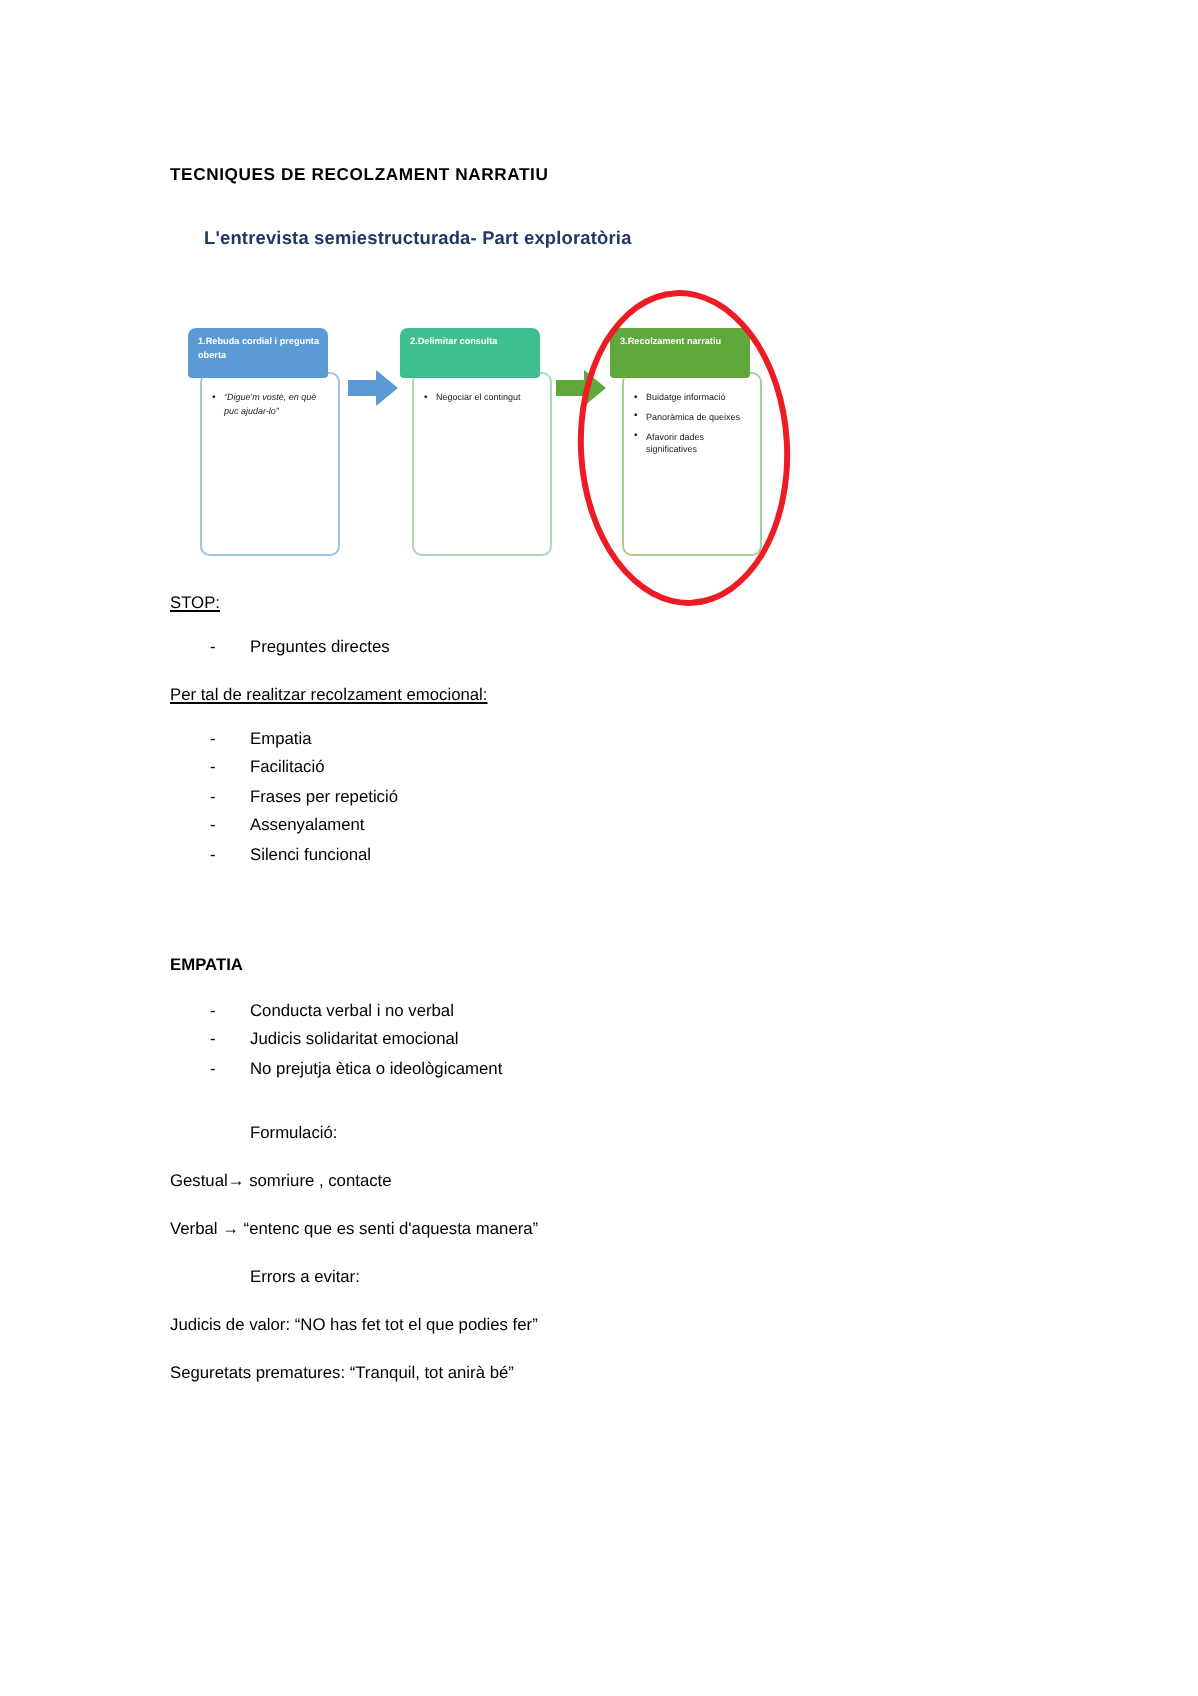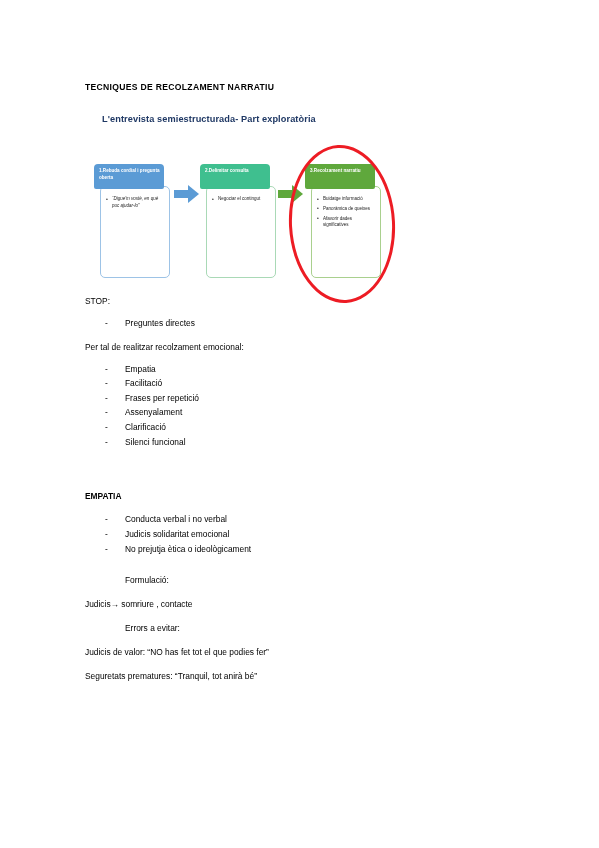--- a/index.html
+++ b/index.html
@@ -155,21 +155,21 @@
     z-index: 5;
     pointer-events: none;
   }
 
   
   .para {
     font-size: 8.4px;
     line-height: 1.55;
     margin: 0 0 11px 0;
   }
-  .para.tight { margin-bottom: 9px; }
+  .para.tight { margin-bottom: 9px; text-decoration: underline; }
   .para.indent { margin-left: 40px; }
   .spacer-sm { height: 8px; }
   .spacer-lg { height: 32px; }
 
   .dash-list {
     margin: 0 0 10px 0;
     padding: 0;
     list-style: none;
   }
   .dash-list li {
@@ -247,37 +247,37 @@
     <ul class="dash-list wrap">
       <li>Preguntes directes</li>
     </ul>
 
     <div class="para tight">Per tal de realitzar recolzament emocional:</div>
     <ul class="dash-list">
       <li>Empatia</li>
       <li>Facilitació</li>
       <li>Frases per repetició</li>
       <li>Assenyalament</li>
-      <li>Clarificació</li>
       <li>Silenci funcional</li>
     </ul>
 
     <div class="spacer-lg"></div>
 
     <div class="bold-heading">EMPATIA</div>
     <ul class="dash-list">
       <li>Conducta verbal i no verbal</li>
       <li>Judicis solidaritat emocional</li>
       <li>No prejutja ètica o ideològicament</li>
     </ul>
 
     <div class="spacer-sm"></div>
     <div class="para indent">Formulació:</div>
 
-    <div class="para">Judicis→ somriure , contacte</div>
+    <div class="para">Gestual→ somriure , contacte</div>
+    <div class="para">Verbal → “entenc que es senti d'aquesta manera”</div>
 
     <div class="para indent">Errors a evitar:</div>
 
     <div class="para">Judicis de valor: “NO has fet tot el que podies fer”</div>
     <div class="para">Seguretats prematures: “Tranquil, tot anirà bé”</div>
 
   </div>
 </div>
 
 </body></html>

